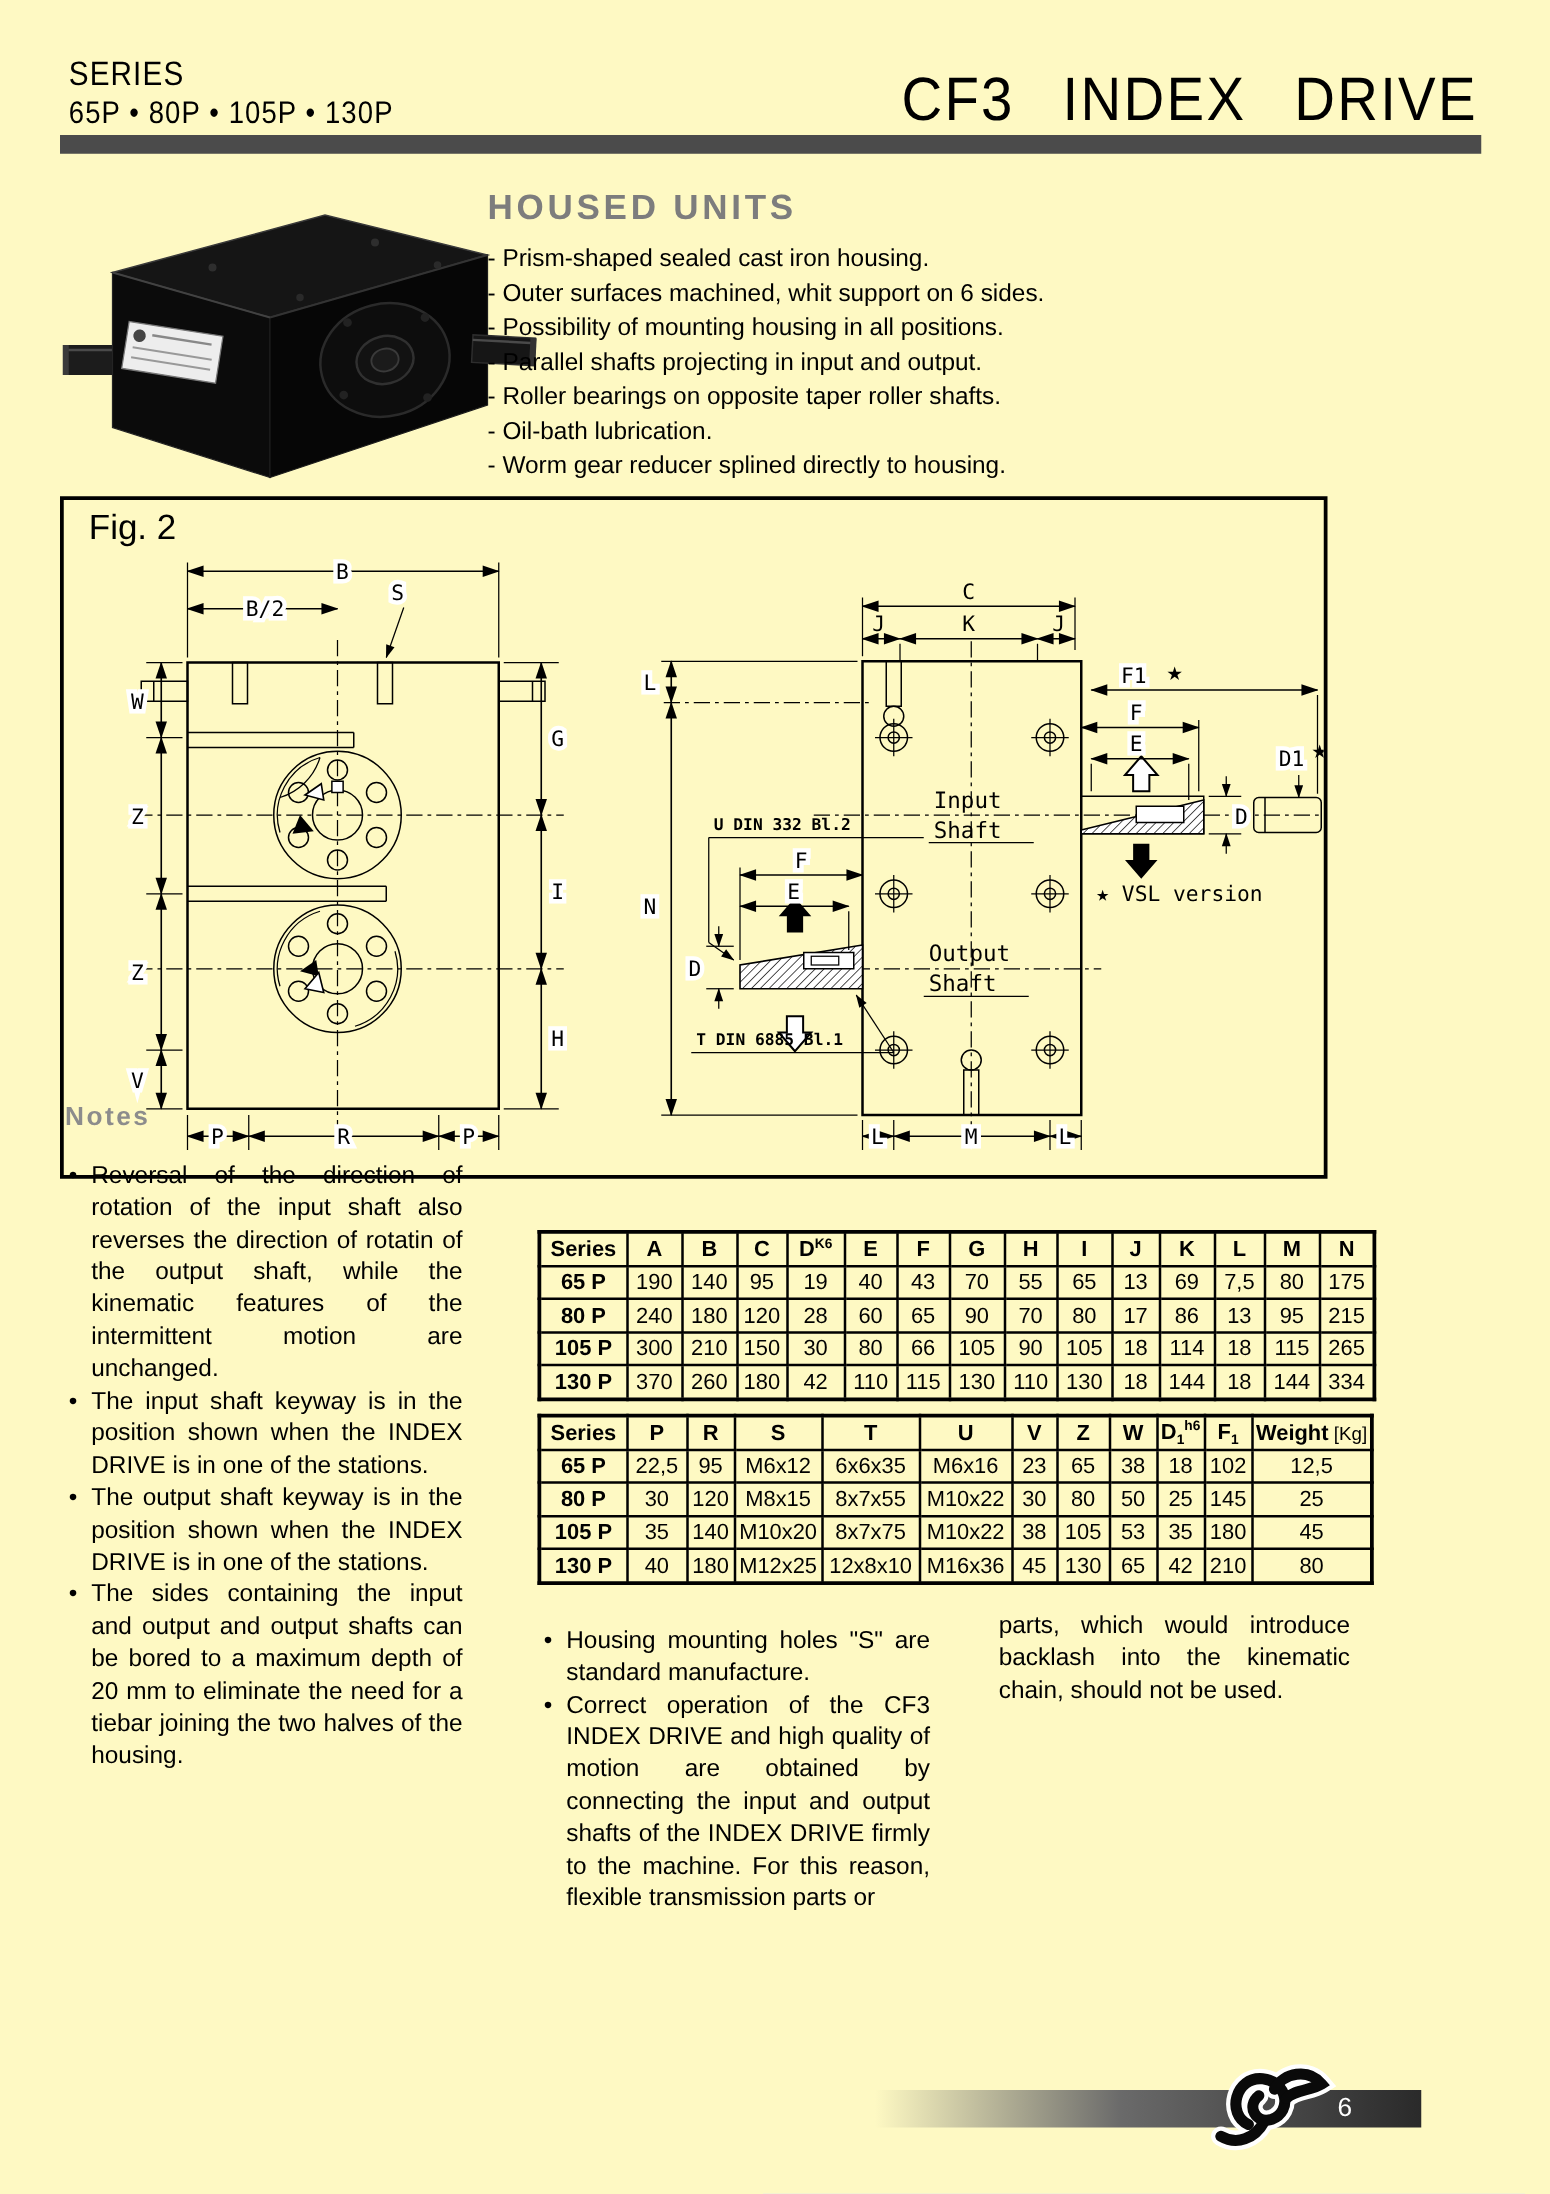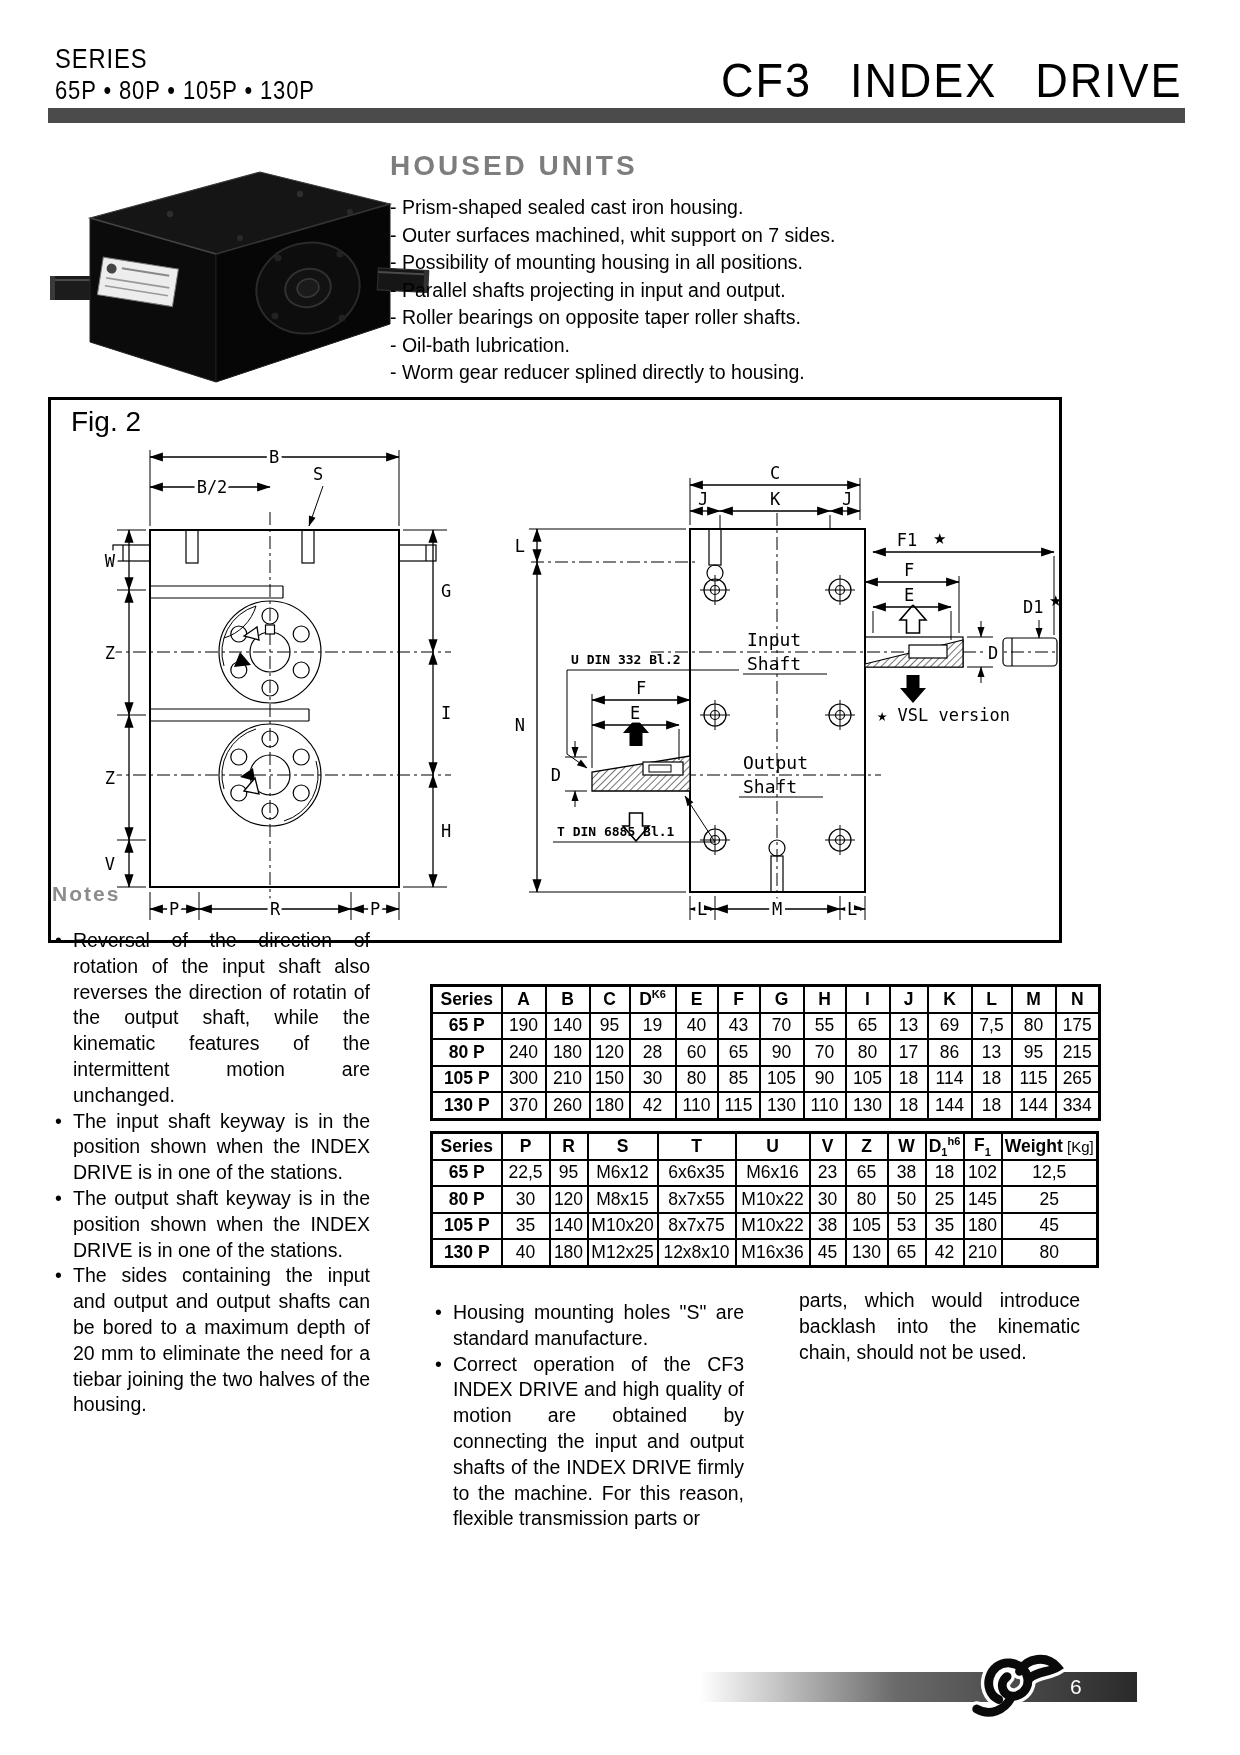--- a/index.html
+++ b/index.html
@@ -1,16 +1,16 @@
 <!DOCTYPE html>
 <html><head>
 <meta charset="utf-8">
 <style>
   html,body{margin:0;padding:0;background:#e8e8e8;}
-  .page{position:relative;width:1240px;height:1755px;background:#ffffff;margin:0 auto;
+  .page{position:relative;width:1240px;height:1755px;background:#fef9c3;margin:0 auto;
         font-family:"Liberation Sans",sans-serif;color:#000;overflow:hidden;}
 
   
   .series-label{position:absolute;left:55px;top:44px;font-size:27px;letter-spacing:1px;
         transform:scaleX(.88);transform-origin:left;}
   .series-models{position:absolute;left:55px;top:76px;font-size:25px;letter-spacing:1px;
         transform:scaleX(.88);transform-origin:left;}
   .doc-title{position:absolute;right:58px;top:52px;font-size:49px;letter-spacing:2px;
         word-spacing:26px;transform:scaleX(.92);transform-origin:right;white-space:nowrap;}
   .header-bar{position:absolute;left:48px;top:108px;width:1137px;height:15px;background:#4b4b4b;}
@@ -111,21 +111,21 @@
       <circle cx="62" cy="142" r="5" fill="#444"></circle>
       <line x1="72" y1="140" x2="120" y2="140" stroke="#888" stroke-width="2"></line>
       <line x1="58" y1="152" x2="122" y2="152" stroke="#999" stroke-width="1.6"></line>
       <line x1="58" y1="160" x2="122" y2="160" stroke="#999" stroke-width="1.6"></line>
     </g>
   </svg>
 
   <div class="hu-title">HOUSED UNITS</div>
   <div class="hu-list">
     <div class="hu-item">Prism-shaped sealed cast iron housing.</div>
-    <div class="hu-item">Outer surfaces machined, whit support on 7 sides.</div>
+    <div class="hu-item">Outer surfaces machined, whit support on 6 sides.</div>
     <div class="hu-item">Possibility of mounting housing in all positions.</div>
     <div class="hu-item">Parallel shafts projecting in input and output.</div>
     <div class="hu-item">Roller bearings on opposite taper roller shafts.</div>
     <div class="hu-item">Oil-bath lubrication.</div>
     <div class="hu-item">Worm gear reducer splined directly to housing.</div>
   </div>
 
   <div class="figbox">
     <svg class="fig-svg" viewBox="0 0 1008 540">
       <defs>
@@ -460,21 +460,21 @@
           <td>95</td>
           <td>215</td>
         </tr>
         <tr>
           <td class="series">105 P</td>
           <td>300</td>
           <td>210</td>
           <td>150</td>
           <td>30</td>
           <td>80</td>
-          <td>85</td>
+          <td>66</td>
           <td>105</td>
           <td>90</td>
           <td>105</td>
           <td>18</td>
           <td>114</td>
           <td>18</td>
           <td>115</td>
           <td>265</td>
         </tr>
         <tr>

